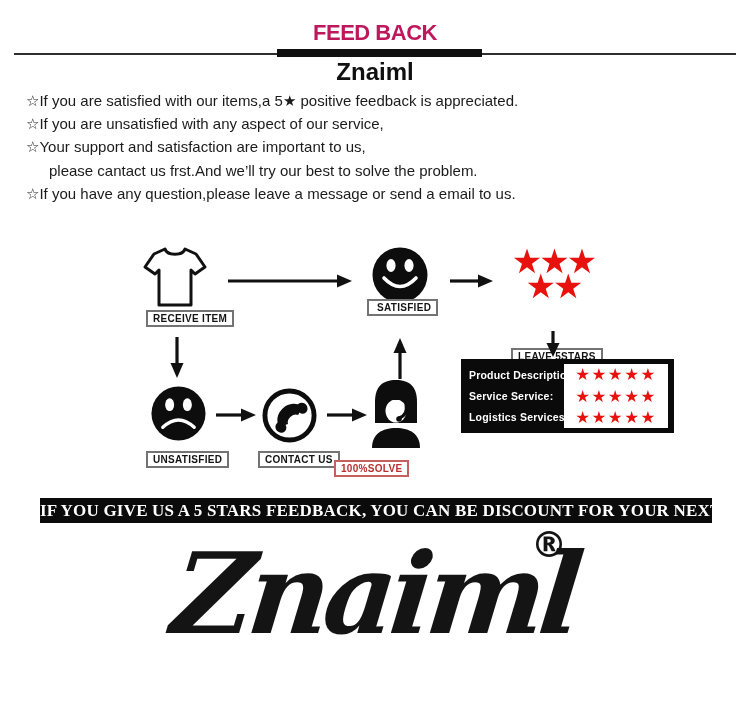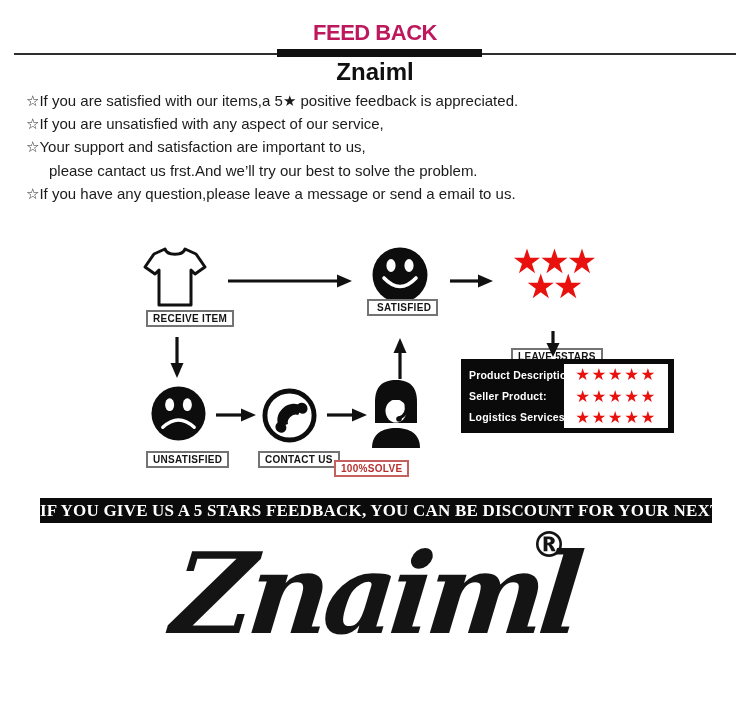--- a/index.html
+++ b/index.html
@@ -173,21 +173,21 @@
       <path d="M38 27 q2 10 -7 13" stroke="#0d0d0d" stroke-width="3" fill="none" stroke-linecap="round"></path>
       <circle cx="31" cy="41" r="2.8" fill="#0d0d0d"></circle>
       <path d="M4 70 C4 56 14 50 28 50 C42 50 52 56 52 70 Z" fill="#0d0d0d"></path>
     </svg>
   </span>
   <span class="flow-label solve" style="left:334px;top:451px;margin-top:9px;">100%SOLVE</span>
 
   <div class="rating-box">
     <div class="rating-labels">
       <div class="rating-label">Product Description:</div>
-      <div class="rating-label">Seller Product:</div>
+      <div class="rating-label">Service Service:</div>
       <div class="rating-label">Logistics Services:</div>
     </div>
     <div class="rating-panel">
       <div class="rating-stars">★★★★★</div>
       <div class="rating-stars">★★★★★</div>
       <div class="rating-stars">★★★★★</div>
     </div>
   </div>
 
   <div class="banner">IF YOU GIVE US A 5 STARS FEEDBACK, YOU CAN BE DISCOUNT FOR YOUR NEXT ORDER</div>

